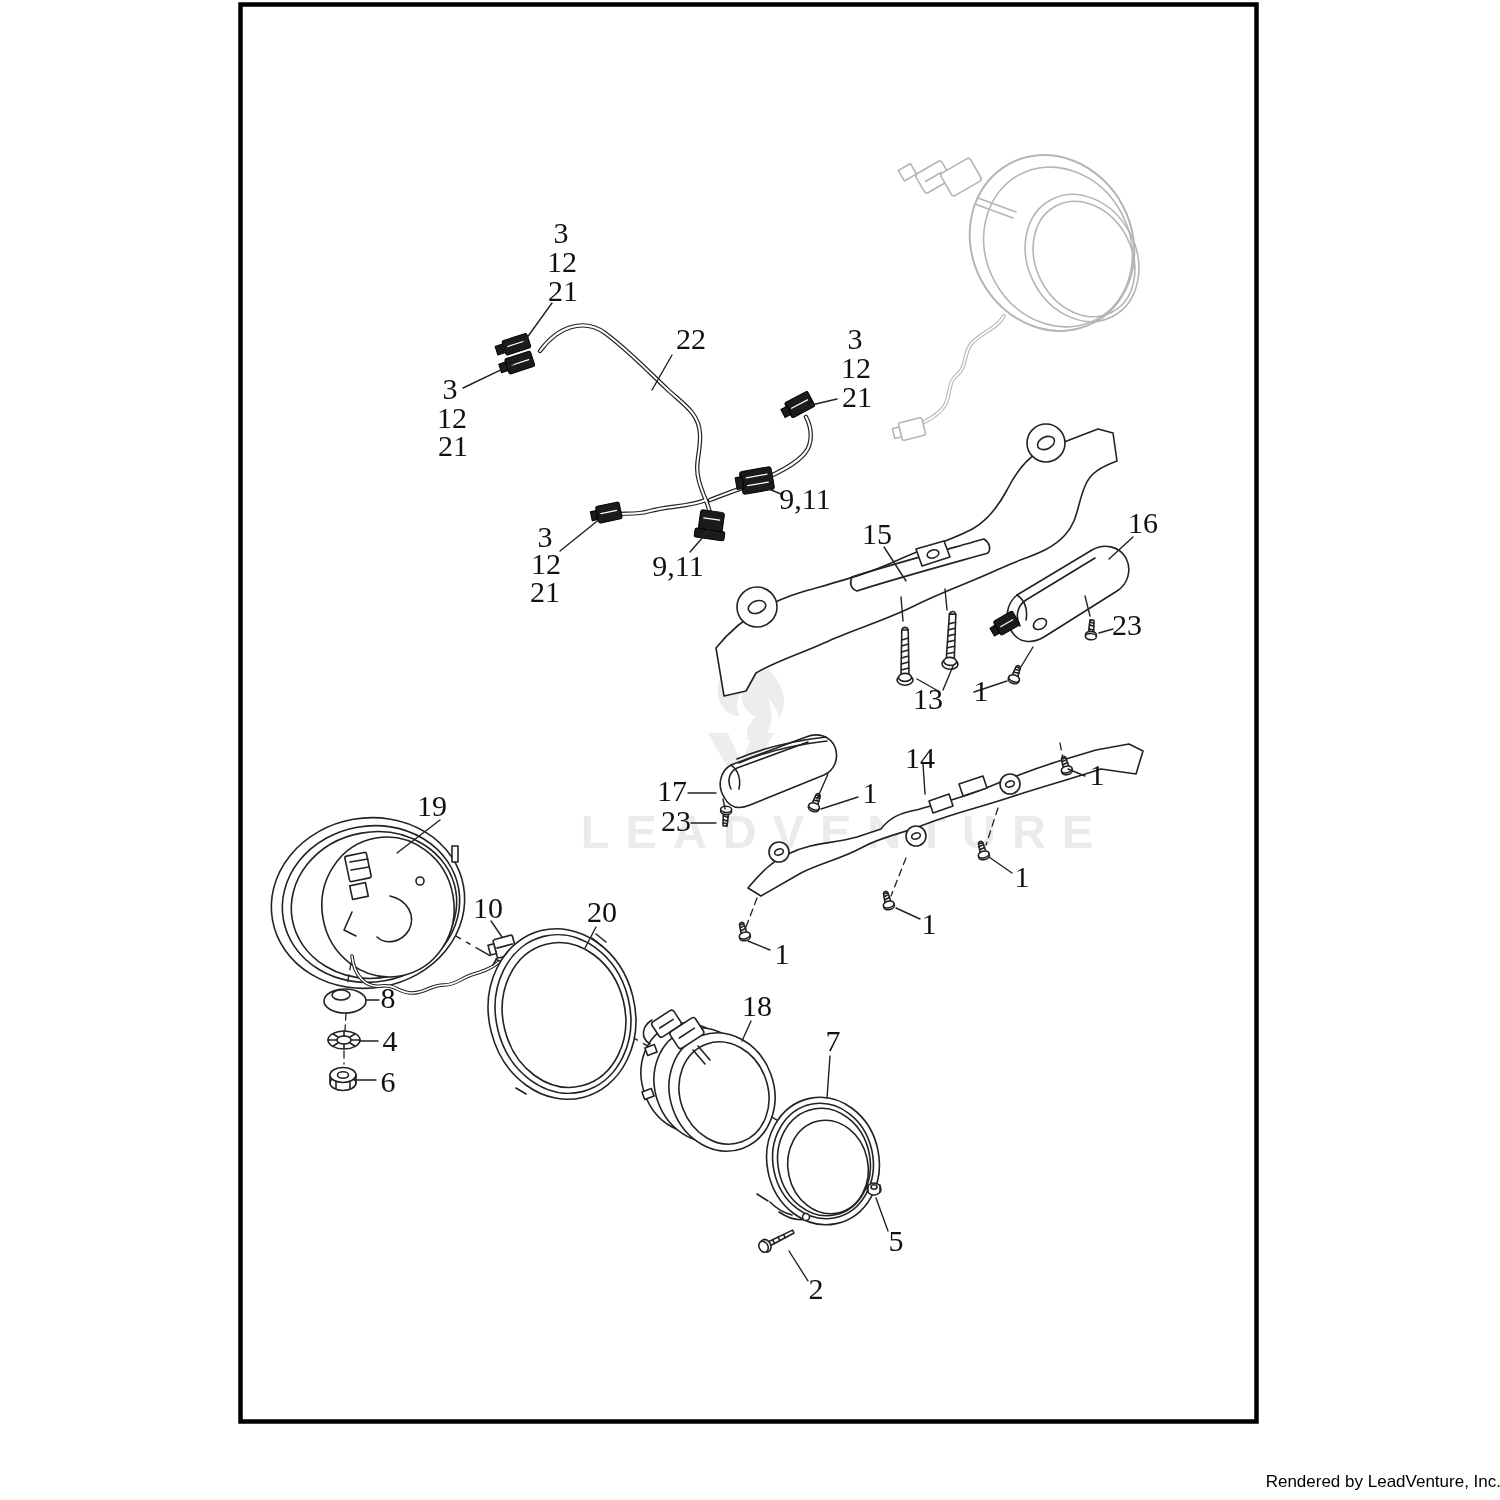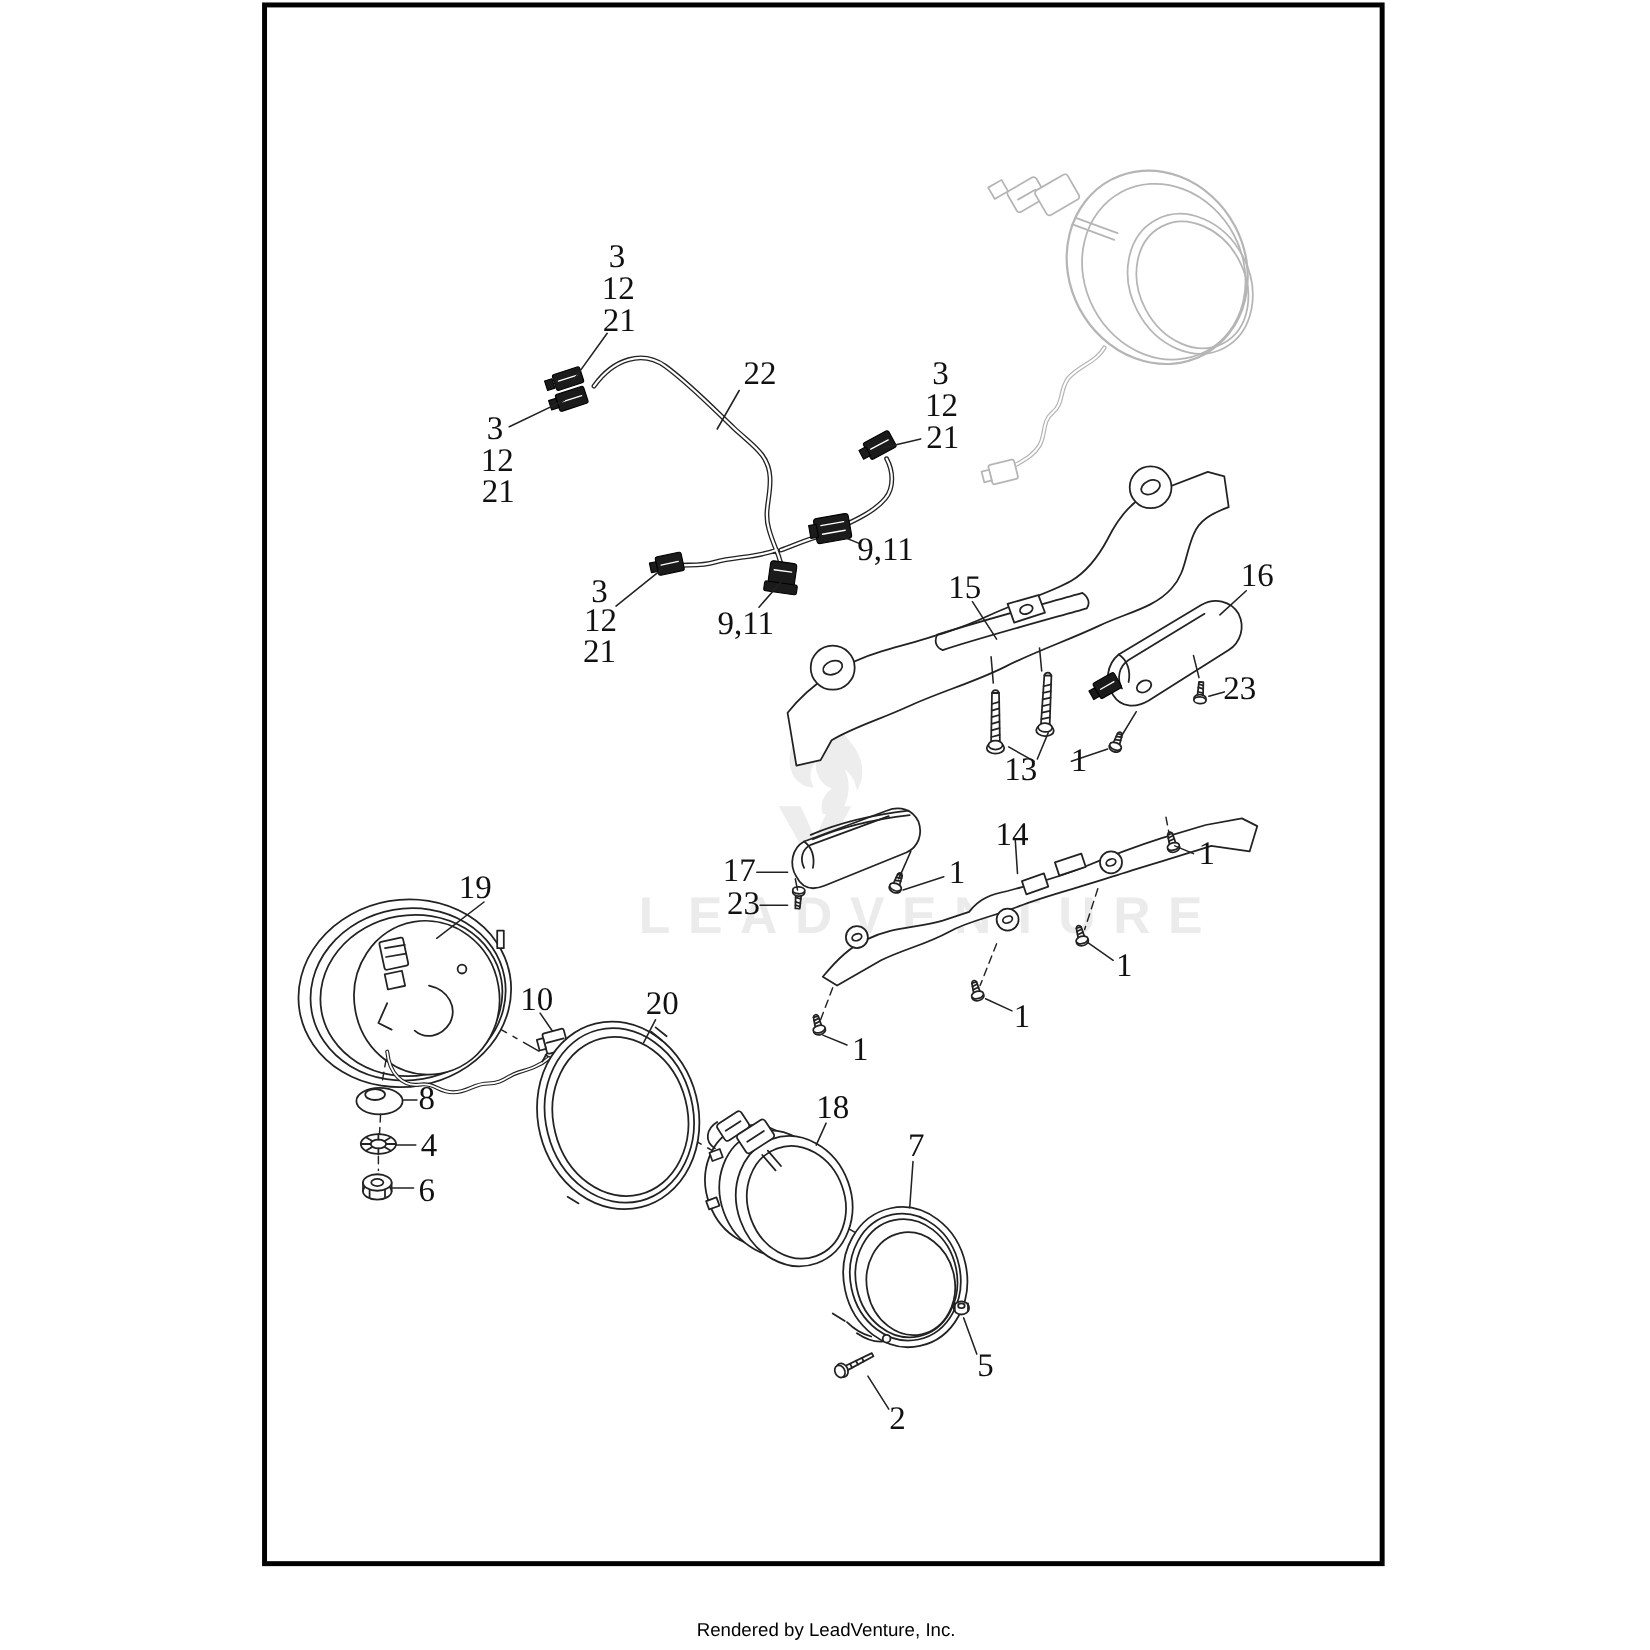--- a/index.html
+++ b/index.html
@@ -2,21 +2,21 @@
 <html><head>
 <meta charset="utf-8">
 <style>
   html,body{margin:0;padding:0;background:#ffffff;}
   .stage{position:relative;width:1500px;height:1500px;background:#fff;overflow:hidden;
          font-family:"Liberation Serif",serif;}
   svg{position:absolute;left:0;top:0;}
   .callout{font-family:"Liberation Serif",serif;font-size:30px;fill:#111;text-anchor:middle;}
   .wm-text{font-family:"Liberation Sans",sans-serif;font-weight:bold;font-size:47px;
            letter-spacing:16px;text-anchor:middle;}
-  .footer{position:absolute;left:1px;top:1472px;width:1500px;text-align:center;
+  .footer{position:absolute;left:1px;top:1472px;width:1500px;text-align:right;
           font-family:"Liberation Sans",sans-serif;font-size:17px;color:#000;}
 </style>
 </head>
 <body>
 
 <div class="stage">
 <svg width="1500" height="1500" viewBox="0 0 1500 1500">
 
   <defs>
 

